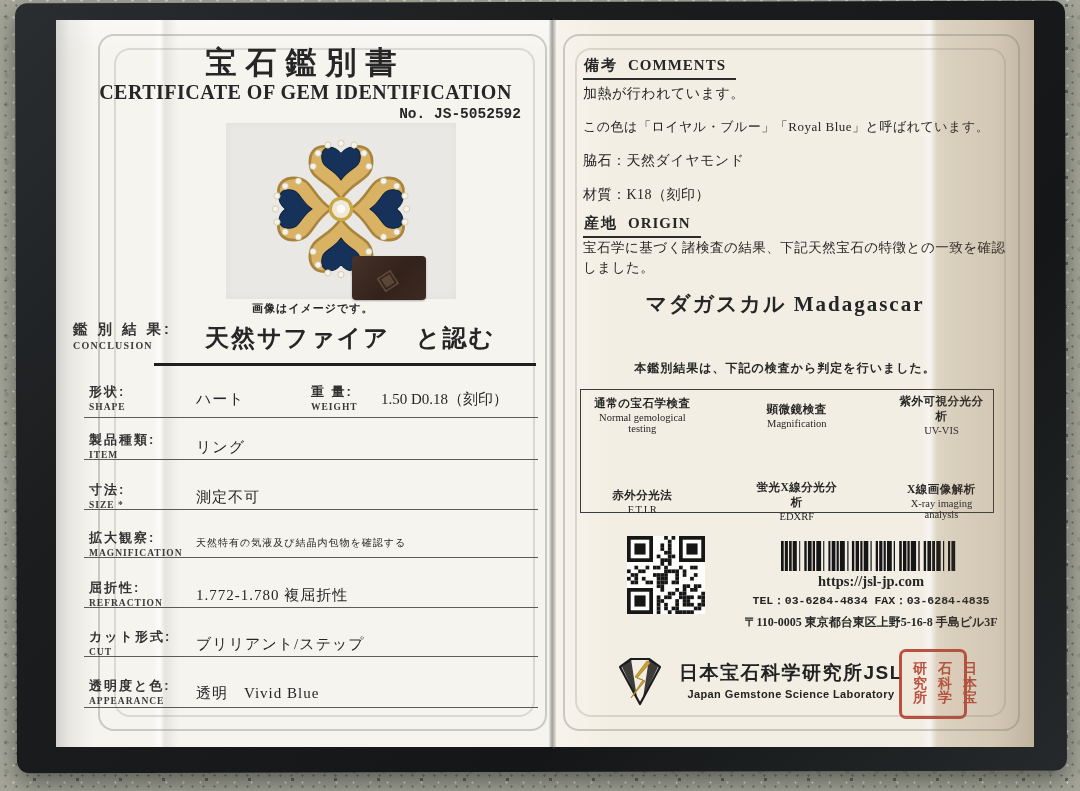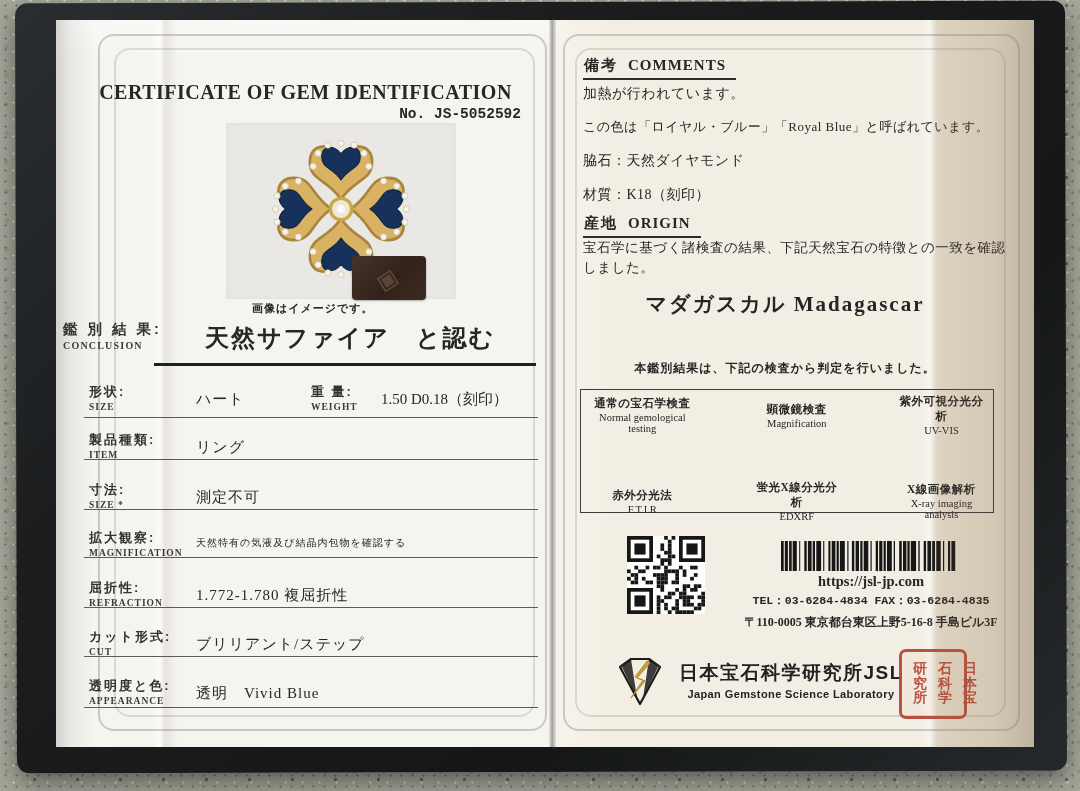--- a/index.html
+++ b/index.html
@@ -50,21 +50,21 @@
     font-size:20px;font-weight:700;letter-spacing:.5px;}
   .cert-no{position:absolute;right:34px;top:86px;font-family:"Liberation Mono","DejaVu Sans Mono",monospace;
     font-size:14.5px;font-weight:700;}
   .photo-box{position:absolute;left:170px;top:103px;width:230px;height:176px;
     background:#e9e8e4;box-shadow:inset 0 0 8px rgba(0,0,0,.04);}
   .photo-caption{position:absolute;left:196px;top:281px;font-size:11px;font-weight:700;letter-spacing:1px;}
   .hologram{position:absolute;left:296px;top:236px;width:74px;height:44px;border-radius:4px;
     background:linear-gradient(130deg,#46332a,#33221b 55%,#3d2b22);
     box-shadow:0 1px 2px rgba(0,0,0,.3);display:flex;align-items:center;justify-content:center;}
   .hologram span{color:rgba(230,200,160,.22);font-size:30px;transform:rotate(12deg);}
-  .concl-label{position:absolute;left:7px;top:300px;}
+  .concl-label{position:absolute;left:17px;top:300px;}
   .label-jp{font-size:14.5px;font-weight:700;letter-spacing:3px;font-family:"Liberation Sans","DejaVu Sans",sans-serif;color:#333;}
   .label-en{font-size:10px;font-weight:700;letter-spacing:1.2px;color:#3a3a3a;margin-top:1px;}
   .concl-value{position:absolute;left:108px;top:302px;width:372px;text-align:center;
     font-size:24px;font-weight:700;letter-spacing:2px;}
   .concl-rule{position:absolute;left:98px;top:343px;width:382px;height:3px;background:#1f1f1f;}
   .spec-row{position:absolute;left:30px;right:17px;}
   .spec-row::after{content:"";position:absolute;left:-2px;right:0;bottom:0;height:1.5px;background:#5d5b57;}
   .spec-row .row-label{position:absolute;left:3px;top:0;}
   .spec-row .jp{font-size:13px;font-weight:700;letter-spacing:2px;font-family:"Liberation Sans","DejaVu Sans",sans-serif;color:#333;}
   .spec-row .en{font-size:9.5px;font-weight:700;letter-spacing:1px;color:#3a3a3a;margin-top:1px;}
@@ -104,20 +104,21 @@
 </head>
 <body>
 
 <div class="scene">
   <div class="folder"></div>
 
   <div class="page page-left">
     <div class="pocket-line" style="left:42px;top:14px;right:8px;bottom:16px;"></div>
     <div class="pocket-line inner" style="left:58px;top:28px;right:20px;bottom:30px;"></div>
 
+    <div class="title-jp">宝石鑑別書</div>
     <div class="title-en">CERTIFICATE OF GEM IDENTIFICATION</div>
     <div class="cert-no">No. JS-5052592</div>
 
     <div class="photo-box">
       <svg viewBox="0 0 100 100" width="164" height="164" style="position:absolute;left:33px;top:4px;">
         <path d="M16 50 L34 41 L34 59 Z" fill="#c89c4a"></path>
         <path d="M84 50 L66 41 L66 59 Z" fill="#c89c4a"></path>
         <g id="petals">
             <g transform="rotate(0 50 50)">
               <path transform="translate(50,0) scale(1) translate(-50,0)" d="M50 44 C41 31,31 33,31 21 C31 11,42 8,50 18 C58 8,69 11,69 21 C69 33,59 31,50 44 Z" fill="#d9b264" stroke="#a8843c" stroke-width="1.6"></path>
@@ -184,21 +185,21 @@
     <div class="concl-label">
       <div class="label-jp">鑑 別 結 果:</div>
       <div class="label-en">CONCLUSION</div>
     </div>
     <div class="concl-value">天然サファイア　と認む</div>
     <div class="concl-rule"></div>
 
     <div class="spec-row" style="top:363px;height:35px;">
       <div class="row-label">
           <div class="jp">形状:</div>
-          <div class="en">SIZE</div>
+          <div class="en">SHAPE</div>
         </div>
       <div class="row-value">ハート</div>
       <div class="w-label">
           <div class="jp">重 量:</div>
           <div class="en">WEIGHT</div>
         </div>
       <div class="w-value">1.50 D0.18（刻印）</div>
     </div>
     <div class="spec-row" style="top:411px;height:29px;">
       <div class="row-label">

